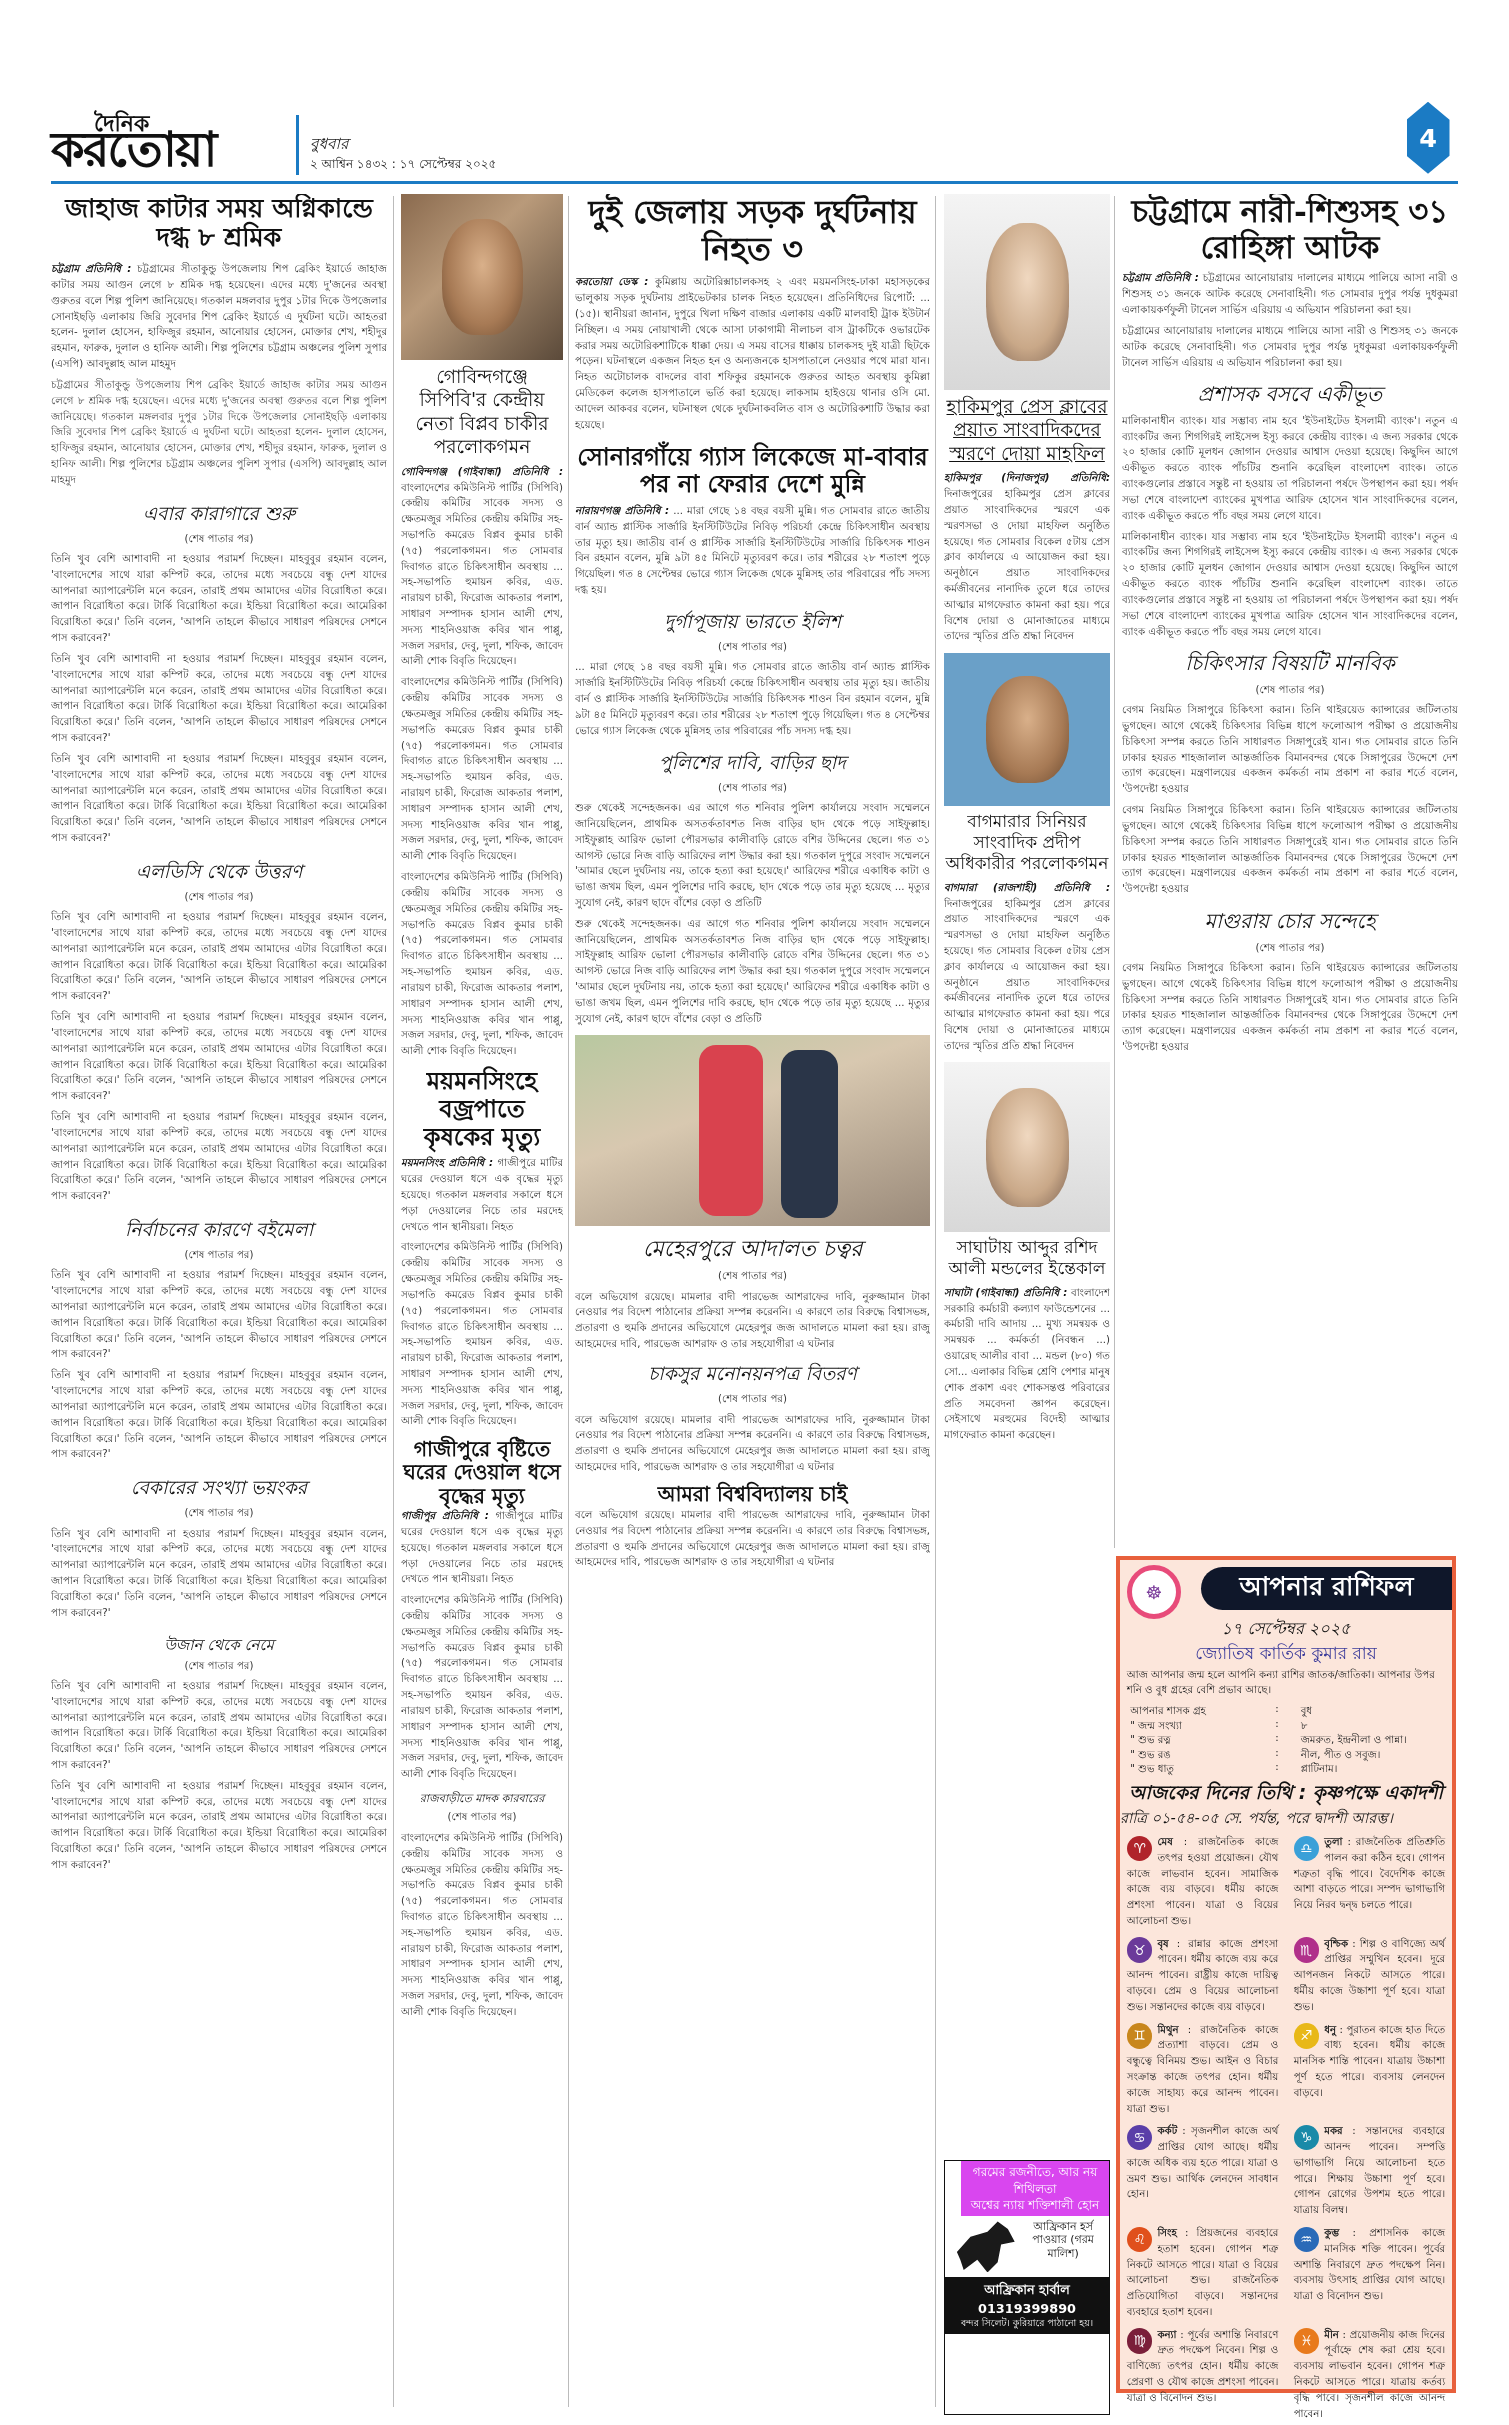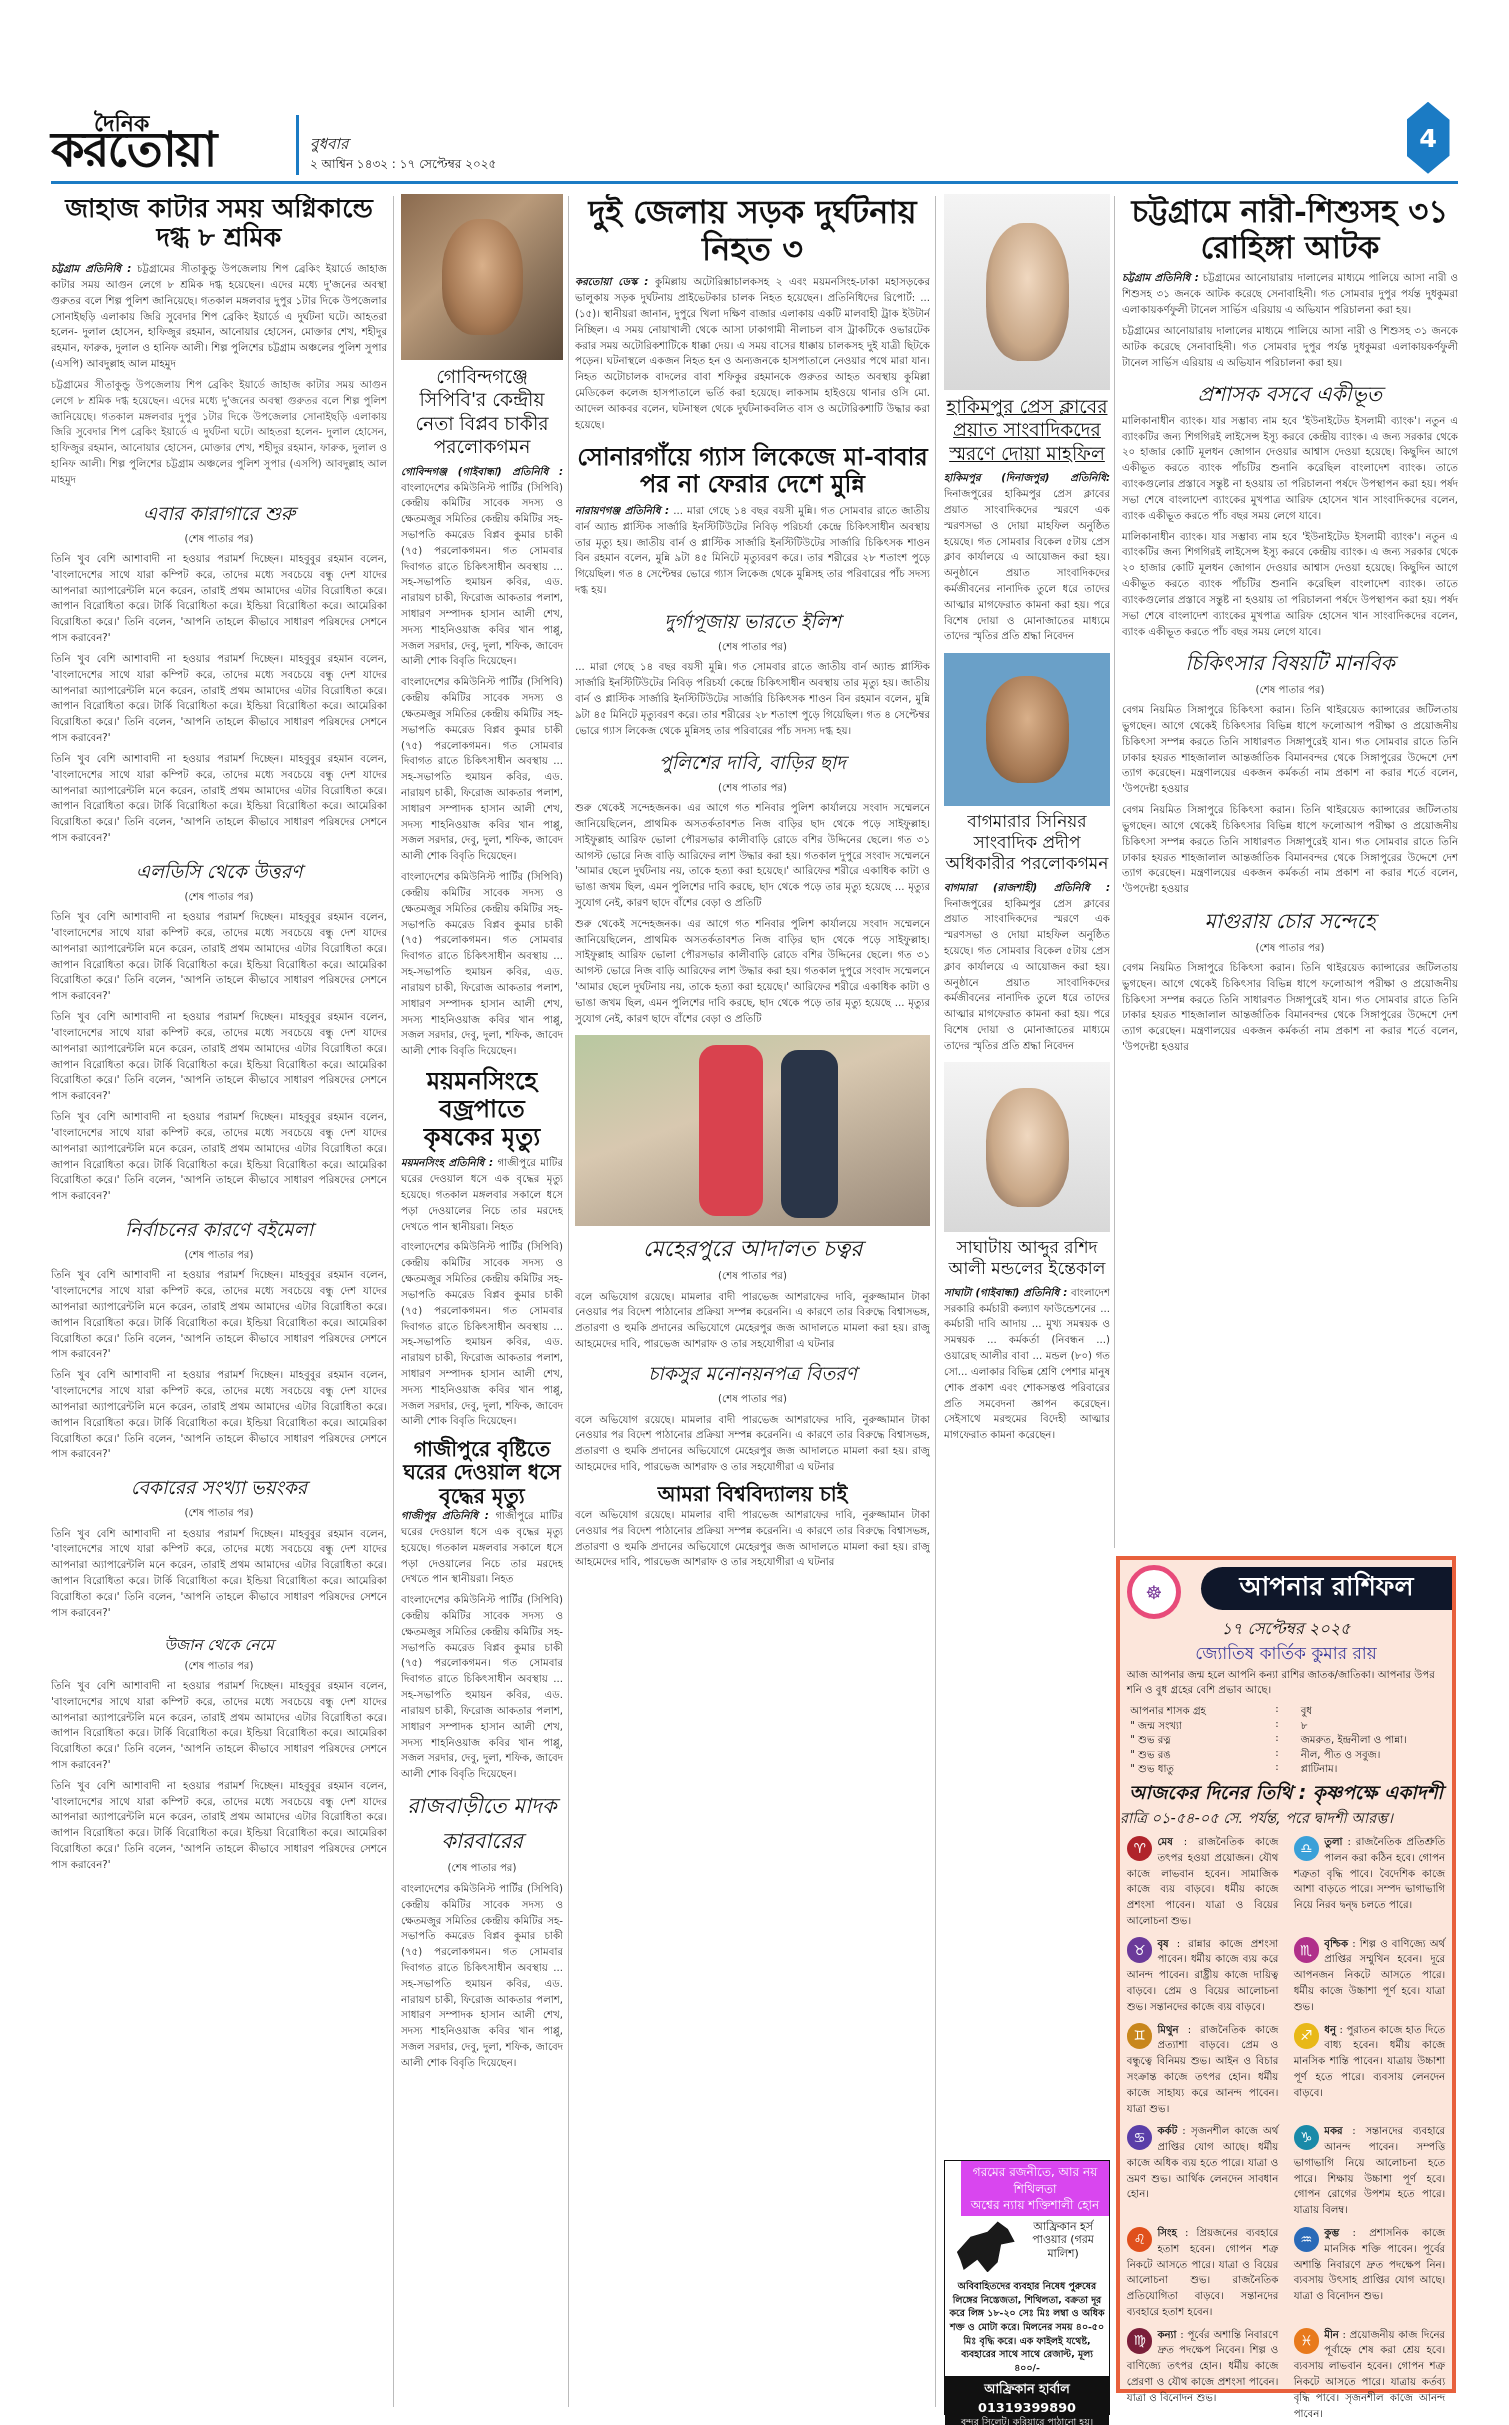--- a/index.html
+++ b/index.html
@@ -125,21 +125,21 @@
   </div>
   <div class="body-text" style="margin-top:5.1px;">বাংলাদেশের কমিউনিস্ট পার্টির (সিপিবি) কেন্দ্রীয় কমিটির সাবেক সদস্য ও ক্ষেতমজুর সমিতির কেন্দ্রীয় কমিটির সহ-সভাপতি কমরেড বিপ্লব কুমার চাকী (৭৫) পরলোকগমন। গত সোমবার দিবাগত রাতে চিকিৎসাধীন অবস্থায় ... সহ-সভাপতি হুমায়ন কবির, এড. নারায়ণ চাকী, ফিরোজ আকতার পলাশ, সাধারণ সম্পাদক হাসান আলী শেখ, সদস্য শাহনিওয়াজ কবির খান পাপ্পু, সজল সরদার, দেবু, দুলা, শফিক, জাবেদ আলী শোক বিবৃতি দিয়েছেন।</div>
 
   <div class="headline" style="font-size:20.4px; margin-top:8.5px;">গাজীপুরে বৃষ্টিতে ঘরের দেওয়াল ধসে বৃদ্ধের মৃত্যু</div>
   <div class="body-text" style="margin-top:0;">
     <span class="dateline">গাজীপুর প্রতিনিধি :</span>
     <span>গাজীপুরে মাটির ঘরের দেওয়াল ধসে এক বৃদ্ধের মৃত্যু হয়েছে। গতকাল মঙ্গলবার সকালে ধসে পড়া দেওয়ালের নিচে তার মরদেহ দেখতে পান স্থানীয়রা। নিহত</span>
   </div>
   <div class="body-text" style="margin-top:5.1px;">বাংলাদেশের কমিউনিস্ট পার্টির (সিপিবি) কেন্দ্রীয় কমিটির সাবেক সদস্য ও ক্ষেতমজুর সমিতির কেন্দ্রীয় কমিটির সহ-সভাপতি কমরেড বিপ্লব কুমার চাকী (৭৫) পরলোকগমন। গত সোমবার দিবাগত রাতে চিকিৎসাধীন অবস্থায় ... সহ-সভাপতি হুমায়ন কবির, এড. নারায়ণ চাকী, ফিরোজ আকতার পলাশ, সাধারণ সম্পাদক হাসান আলী শেখ, সদস্য শাহনিওয়াজ কবির খান পাপ্পু, সজল সরদার, দেবু, দুলা, শফিক, জাবেদ আলী শোক বিবৃতি দিয়েছেন।</div>
 
-  <div class="subhead" style="font-size:21px; margin-top:8.5px;">রাজবাড়ীতে মাদক কারবারের</div>
+  <div class="subhead" style="font-size:11px; margin-top:8.5px;">রাজবাড়ীতে মাদক কারবারের</div>
   <div class="cont">(শেষ পাতার পর)</div>
   <div class="body-text">বাংলাদেশের কমিউনিস্ট পার্টির (সিপিবি) কেন্দ্রীয় কমিটির সাবেক সদস্য ও ক্ষেতমজুর সমিতির কেন্দ্রীয় কমিটির সহ-সভাপতি কমরেড বিপ্লব কুমার চাকী (৭৫) পরলোকগমন। গত সোমবার দিবাগত রাতে চিকিৎসাধীন অবস্থায় ... সহ-সভাপতি হুমায়ন কবির, এড. নারায়ণ চাকী, ফিরোজ আকতার পলাশ, সাধারণ সম্পাদক হাসান আলী শেখ, সদস্য শাহনিওয়াজ কবির খান পাপ্পু, সজল সরদার, দেবু, দুলা, শফিক, জাবেদ আলী শোক বিবৃতি দিয়েছেন।</div>
 </div>
 <div class="rule-v" style="left:568px; top:196px; height:2211px;"></div>
 
 <div class="col" style="left:575px; top:194px; width:355px; height:2219px;">
   <div class="headline" style="font-size:32px;">দুই জেলায় সড়ক দুর্ঘটনায় নিহত ৩</div>
   <div class="body-text" style="margin-top:6.8px;">
     <span class="dateline">করতোয়া ডেস্ক :</span>
     <span>কুমিল্লায় অটোরিক্সাচালকসহ ২ এবং ময়মনসিংহ-ঢাকা মহাসড়কের ভালুকায় সড়ক দুর্ঘটনায় প্রাইভেটকার চালক নিহত হয়েছেন। প্রতিনিধিদের রিপোর্ট: ... (১৫)। স্থানীয়রা জানান, দুপুরে খিলা দক্ষিণ বাজার এলাকায় একটি মালবাহী ট্রাক ইউটার্ন নিচ্ছিল। এ সময় নোয়াখালী থেকে আসা ঢাকাগামী নীলাচল বাস ট্রাকটিকে ওভারটেক করার সময় অটোরিকশাটিকে ধাক্কা দেয়। এ সময় বাসের ধাক্কায় চালকসহ দুই যাত্রী ছিটকে পড়েন। ঘটনাস্থলে একজন নিহত হন ও অন্যজনকে হাসপাতালে নেওয়ার পথে মারা যান। নিহত অটোচালক বাদলের বাবা শফিকুর রহমানকে গুরুতর আহত অবস্থায় কুমিল্লা মেডিকেল কলেজ হাসপাতালে ভর্তি করা হয়েছে। লাকসাম হাইওয়ে থানার ওসি মো. আদেল আকবর বলেন, ঘটনাস্থল থেকে দুর্ঘটনাকবলিত বাস ও অটোরিকশাটি উদ্ধার করা হয়েছে।</span>
@@ -271,19 +271,18 @@
 
 <div id="ad" class="abs">
   <div class="ad-top">
     <div>গরমের রজনীতে, আর নয় শিথিলতা</div>
     <div>অশ্বের ন্যায় শক্তিশালী হোন</div>
   </div>
   <div class="ad-horse">
     <div class="horse-shape"></div>
     <div class="ad-product">আফ্রিকান হর্স পাওয়ার (গরম মালিশ)</div>
   </div>
-  <div class="ad-body">অবিবাহিতদের ব্যবহার নিষেধ পুরুষের লিঙ্গের নিস্তেজতা, শিথিলতা, বক্রতা দূর করে লিঙ্গ ১৮-২০ সেঃ মিঃ লম্বা ও অধিক শক্ত ও মোটা করে। মিলনের সময় ৪০-৫০ মিঃ বৃদ্ধি করে। এক ফাইলই যথেষ্ট, ব্যবহারের সাথে সাথে রেজাল্ট, মূল্য ৪০০/-</div>
   <div class="ad-phone">
     <div class="p1">আফ্রিকান হার্বাল 01319399890</div>
     <div class="p2">বন্দর সিলেট। কুরিয়ারে পাঠানো হয়।</div>
   </div>
 </div>
 
 
 </body></html>

